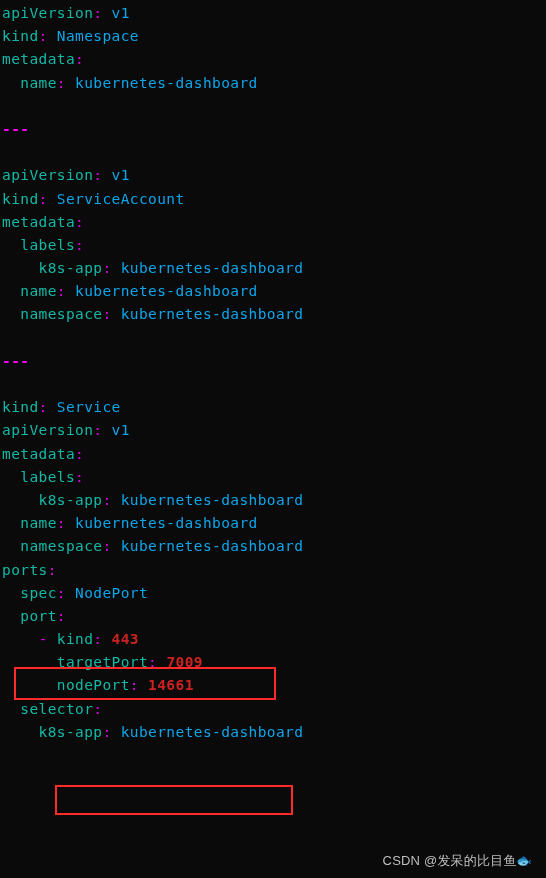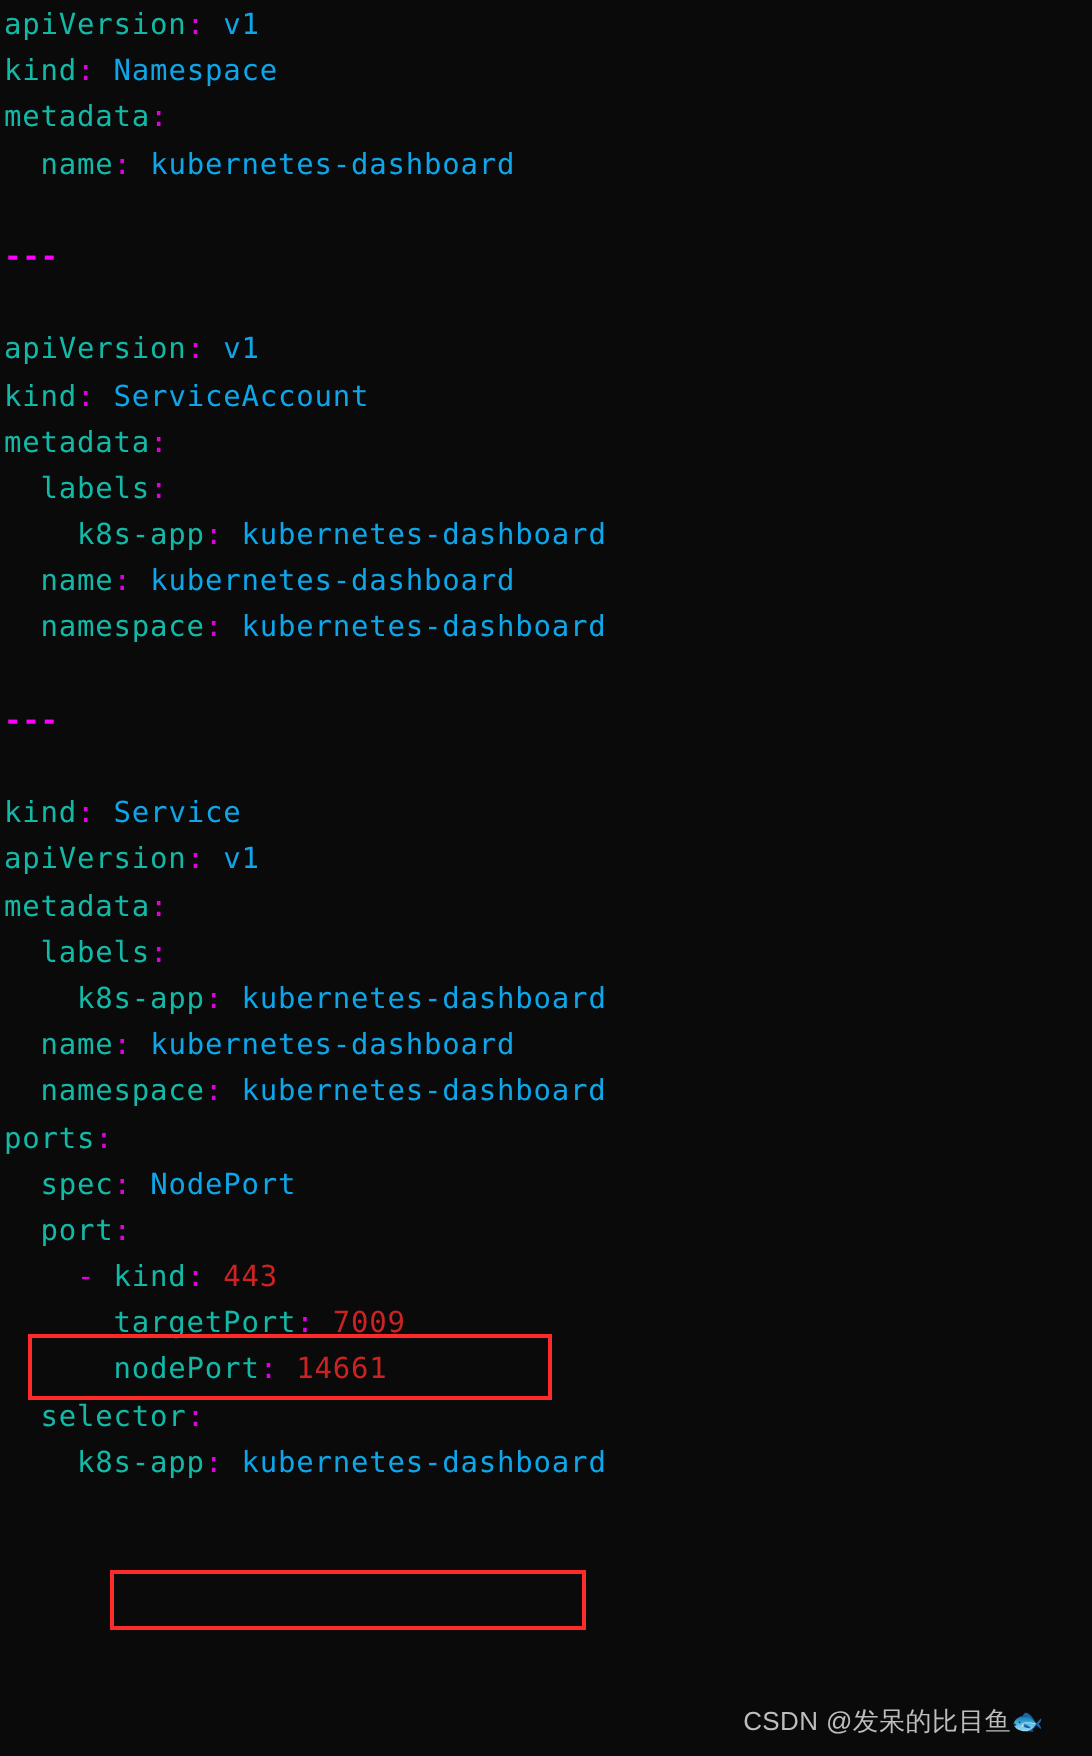--- a/index.html
+++ b/index.html
@@ -17,33 +17,33 @@
   pre {
     margin: 0;
     padding: 2px 0 0 2px;
     white-space: pre;
     letter-spacing: 0.4px;
   }
   .key   { color: #14b8a6; }
   .val   { color: #0ea5e9; }   
   .col   { color: #e000e0; }   
   .sep   { color: #ff00ff; font-weight: bold; } 
-  .num   { color: #cc2222; }   
+  .num   { color: #cc2222; font-weight: bold; }   
   .dash  { color: #e000e0; }
   .box {
     position: absolute;
     border: 2px solid #ff2a2a;
     pointer-events: none;
     box-sizing: border-box;
   }
   #box1 { left: 14px;  top: 667px; width: 262px; height: 33px; }
   #box2 { left: 55px;  top: 785px; width: 238px; height: 30px; }
   .watermark {
     position: absolute;
-    right: 24px;
+    right: 13px;
     bottom: 6px;
     color: #bdbdbd;
     font-family: Arial, "Microsoft YaHei", sans-serif;
     font-size: 13px;
     letter-spacing: 0.2px;
   }
 </style>
 </head>
 <body>
 

